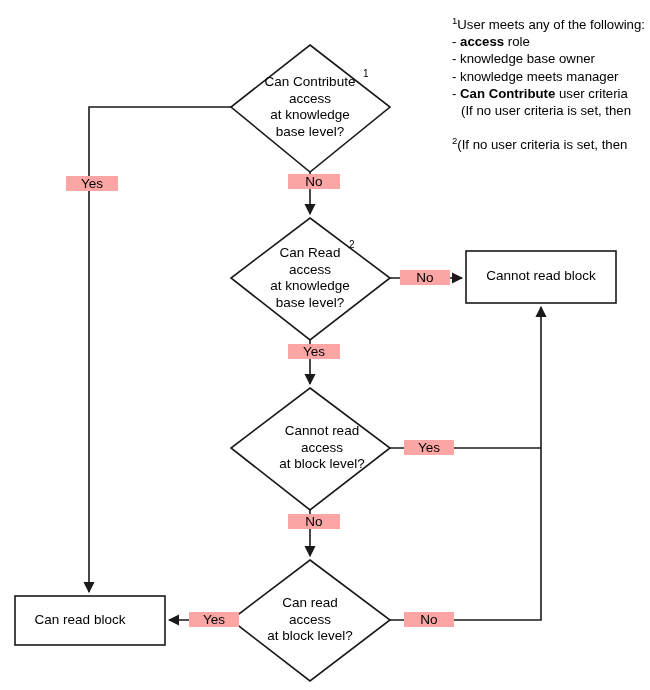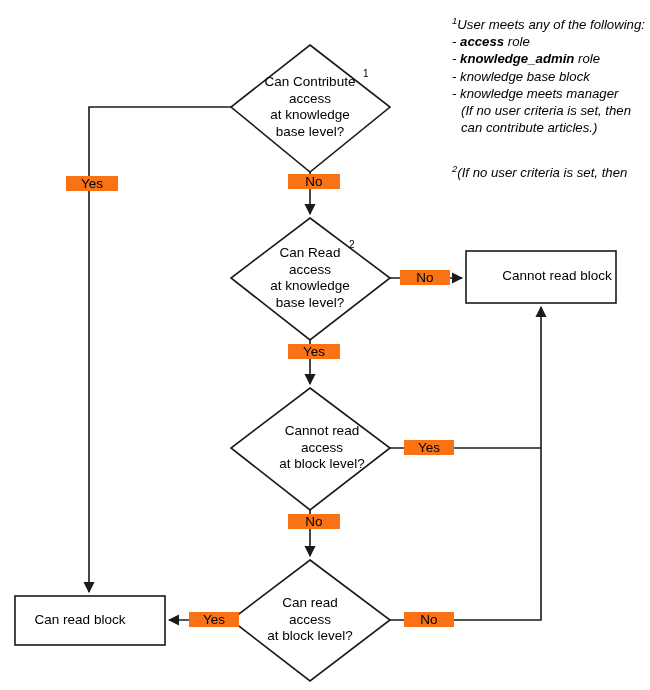--- a/index.html
+++ b/index.html
@@ -34,21 +34,21 @@
     color: #000;
     pointer-events: none;
     white-space: pre-line;
   }
   .edge-label {
     position: absolute;
     font-size: 13.5px;
     line-height: 15px;
     color: #000;
     text-align: center;
-    background: #f97316;
+    background: #fca5a5;
     padding: 0 3px;
   }
   .sup {
     position: absolute;
     font-size: 10px;
     line-height: 10px;
     color: #000;
   }
   .legend {
     position: absolute;
@@ -61,21 +61,21 @@
   }
   .legend b {
     font-weight: bold;
   }
   .legend-sup {
     font-size: 9.5px;
     vertical-align: super;
     line-height: 0;
   }
   .legend-block-2 {
-    margin-top: 28px;
+    margin-top: 17px;
   }
   .indent {
     padding-left: 9px;
   }
 </style>
 </head>
 <body>
 
 <div id="canvas">
 
@@ -132,56 +132,55 @@
   <div class="sup" style="left:349px; top:240px;">2</div>
 
   <div class="shape-text" style="left:243px; top:423px; width:158px;">Cannot read
 access
 at block level?</div>
 
   <div class="shape-text" style="left:231px; top:595px; width:158px;">Can read
 access
 at block level?</div>
 
-  <div class="shape-text" style="left:466px; top:268px; width:150px;padding-left:16px;">Cannot read block</div>
+  <div class="shape-text" style="left:466px; top:268px; width:150px;">Cannot read block</div>
 
   <div class="shape-text" style="left:15px; top:612px; width:130px;">Can read block</div>
 
   <div class="edge-label" style="left:66px; top:176px; width:46px;">Yes</div>
 
   <div class="edge-label" style="left:288px; top:174px; width:46px;">No</div>
 
   <div class="edge-label" style="left:400px; top:270px; width:44px;">No</div>
 
   <div class="edge-label" style="left:288px; top:344px; width:46px;">Yes</div>
 
   <div class="edge-label" style="left:404px; top:440px; width:44px;">Yes</div>
 
   <div class="edge-label" style="left:288px; top:514px; width:46px;">No</div>
 
   <div class="edge-label" style="left:189px; top:612px; width:44px;">Yes</div>
 
   <div class="edge-label" style="left:404px; top:612px; width:44px;">No</div>
 
-  <div class="legend" style="left:452px; top:16px; width:196px;font-style:italic;">
+  <div class="legend" style="left:452px; top:16px; width:196px;">
 
     <div>
       <div class="ln"><span class="legend-sup">1</span><span>User meets any of the following:</span></div>
 
       <div class="ln"><span>- </span><b>access</b><span> role</span></div>
 
-      <div class="ln"><span>- </span><b>knowledge_admin</b><span> role</span></div>
 
-      <div class="ln"><span>- </span><b></b><span>knowledge base block</span></div>
+      <div class="ln"><span>- </span><b></b><span>knowledge base owner</span></div>
 
       <div class="ln"><span>- </span><b></b><span>knowledge meets manager</span></div>
 
+      <div class="ln"><span>- </span><b>Can Contribute</b><span> user criteria</span></div>
 
       <div class="ln indent">(If no user criteria is set, then</div>
-      <div class="ln indent">can contribute articles.)</div>
     </div>
 
     <div class="legend-block-2">
       <div class="ln"><span class="legend-sup">2</span><span>(If no user criteria is set, then</span></div>
     </div>
 
   </div>
 
 </div>
 

